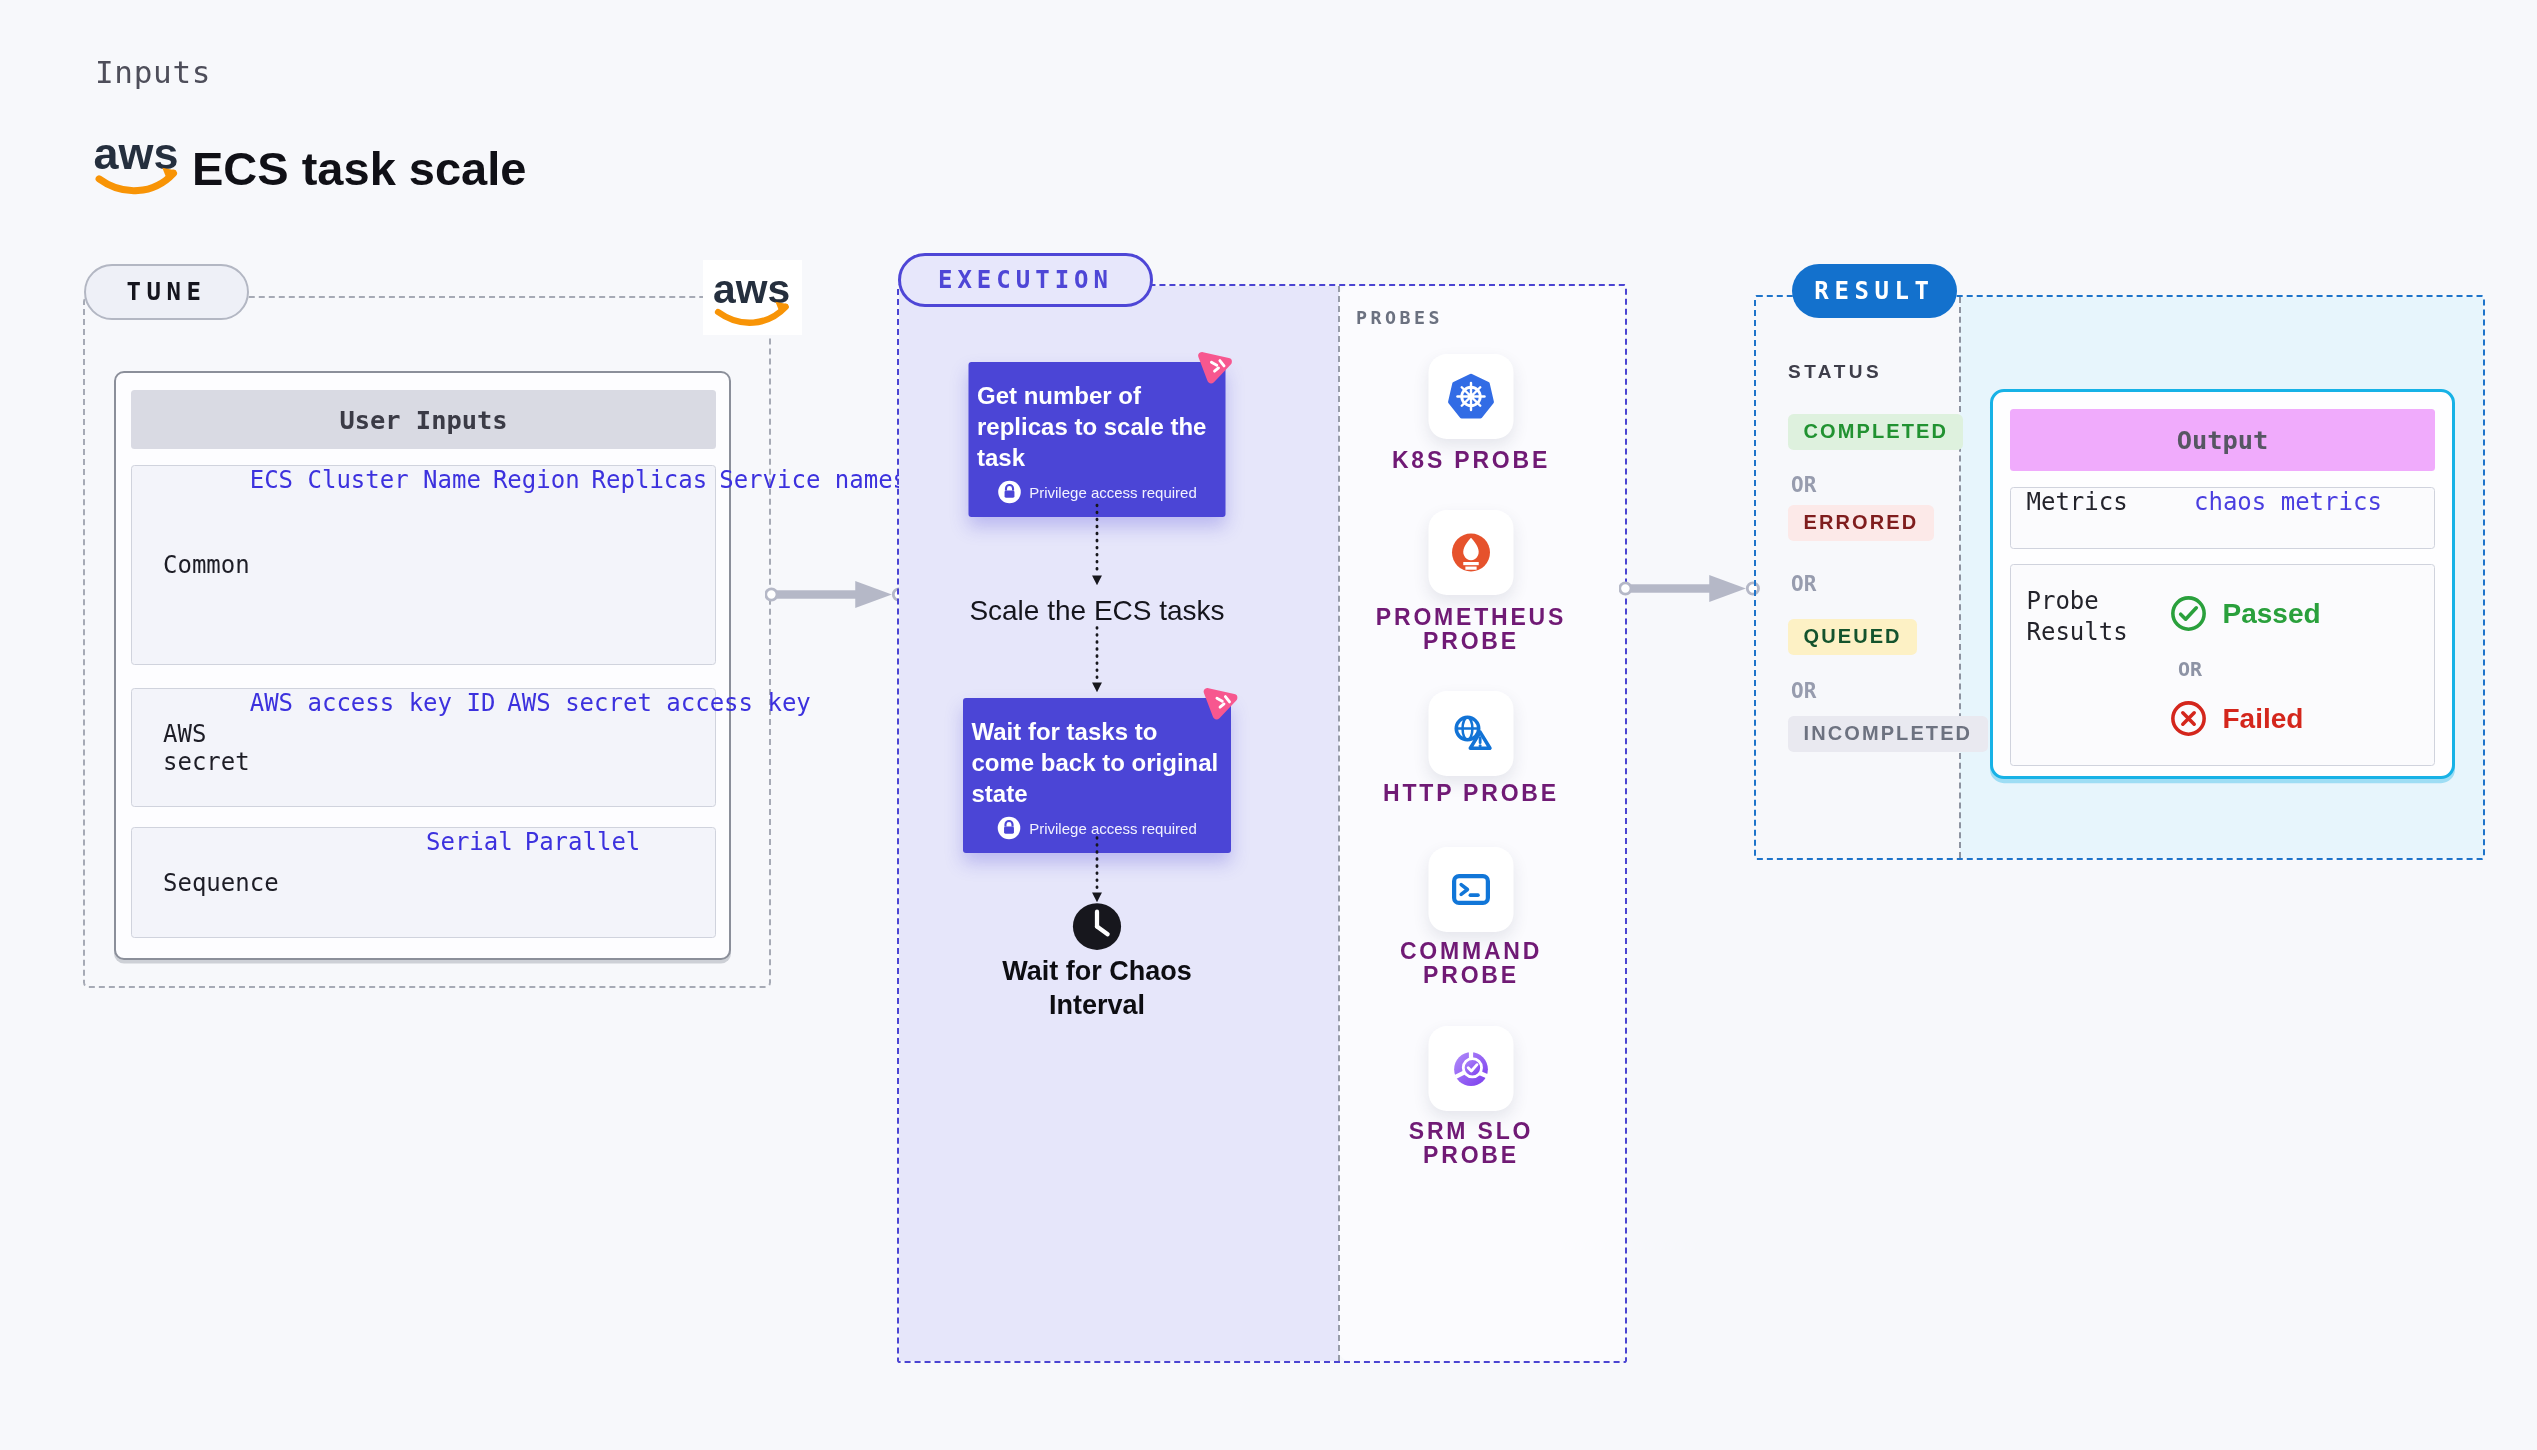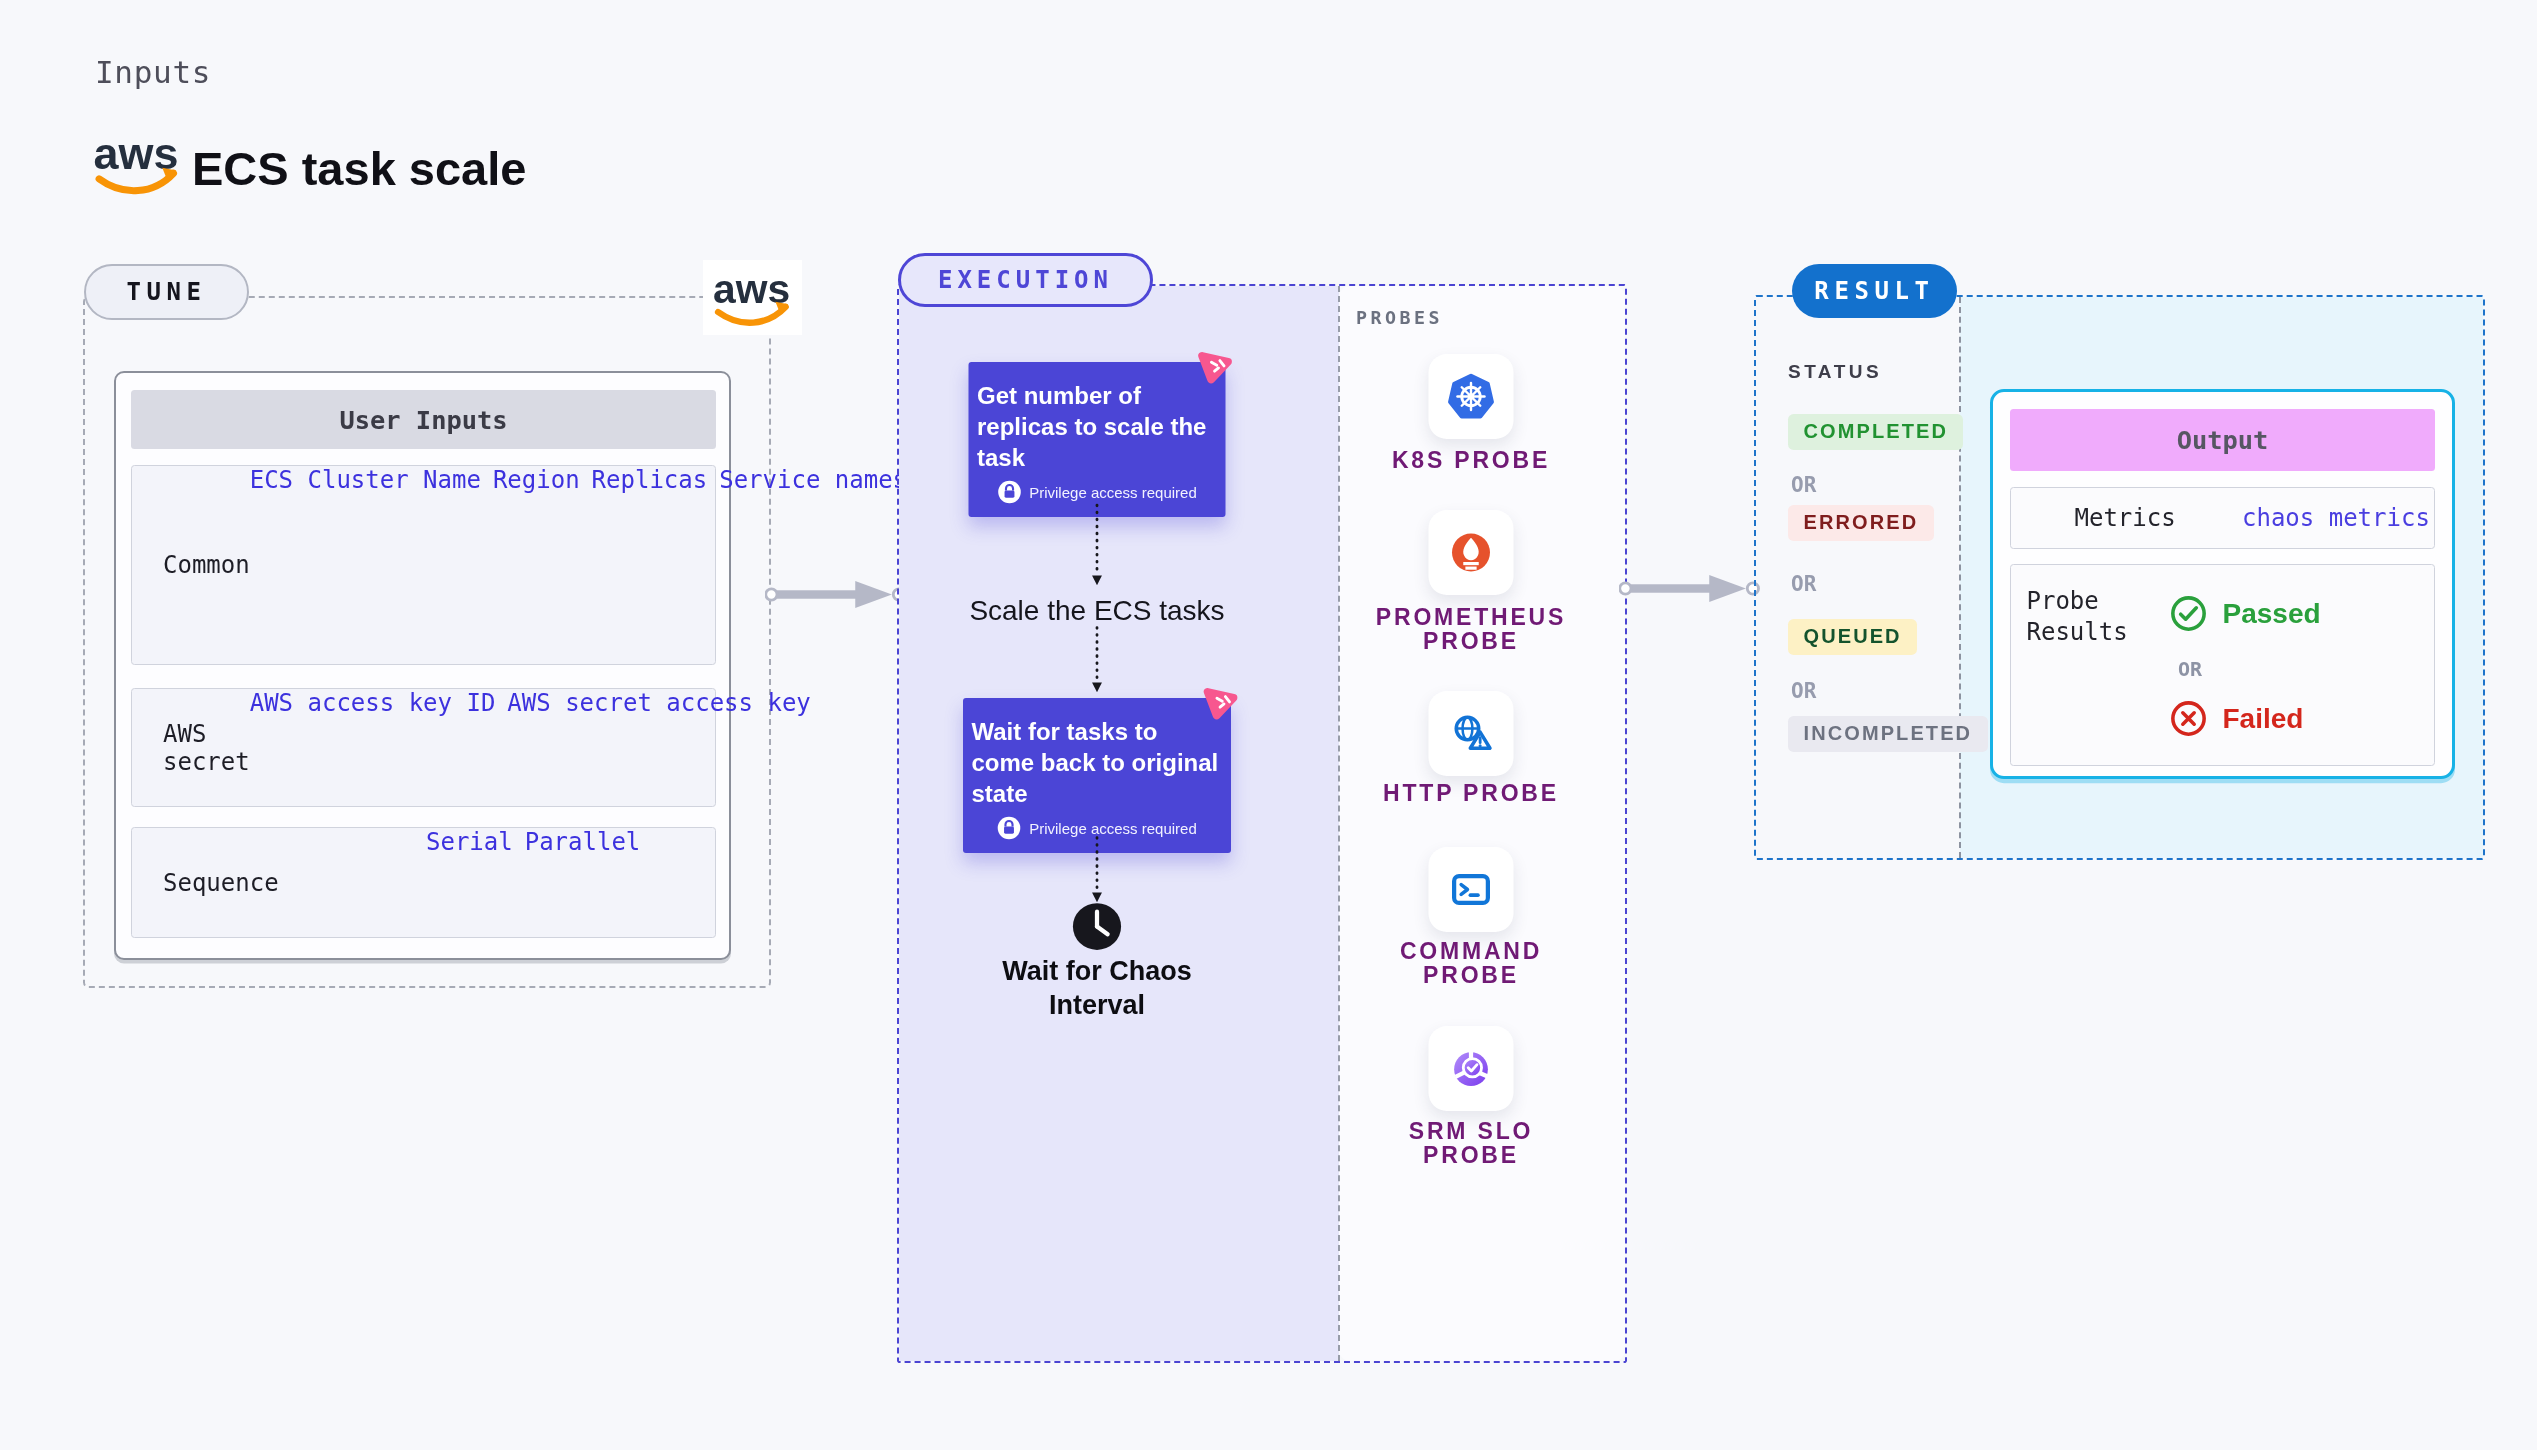--- a/index.html
+++ b/index.html
@@ -75,21 +75,21 @@
   .chip-queued{top:322px;background:#fdf1c5;color:#14532d;}
   .chip-incompleted{top:419px;background:#e9e9f0;color:#6d7280;}
   .orlab{position:absolute;left:35px;font-size:21px;font-weight:bold;color:#979cae;}
   .or1{top:176px;} .or2{top:275px;} .or3{top:382px;}
   .out-card{left:234px;top:92px;width:465px;height:390px;background:#fefeff;border:3.5px solid #17b2e6;
             border-radius:14px;box-shadow:0 4.2px 0 rgba(23,178,230,.35);box-sizing:border-box;padding:17px;}
   .out-head{width:100%;height:62px;background:#f0abfc;border-radius:3.5px;display:flex;align-items:center;
             justify-content:center;font-size:25.4px;font-weight:bold;color:#565663;}
   .out-row{position:relative;width:100%;background:#fbfbfd;border:1.4px solid #d0d3dd;border-radius:3.5px;
            box-sizing:border-box;margin-top:15.5px;}
-  .row-metrics{height:62px;display:flex;align-items:center;padding-left:48px;}
+  .row-metrics{height:62px;display:flex;align-items:flex-start;}
   .row-metrics .rl{width:152px;padding-left:15.5px;font-size:24px;color:#23232b;}
   .row-metrics .rv{font-size:24px;color:#4a3ee0;margin-left:15.5px;white-space:nowrap;}
   .row-probe{height:202px;}
   .probe-lab{position:absolute;left:15.5px;top:21px;width:120px;font-size:24px;line-height:31px;color:#23232b;}
   .pr-line{position:absolute;left:159px;display:flex;align-items:center;gap:15.5px;}
   .pr-pass{top:30px;} .pr-fail{top:135px;}
   .pr-pass span{font-size:28px;font-weight:bold;color:#2aa03c;}
   .pr-fail span{font-size:28px;font-weight:bold;color:#d4261c;}
   .pr-or{position:absolute;left:167px;top:92px;font-size:20px;font-weight:bold;color:#8d93a5;}
 </style>

